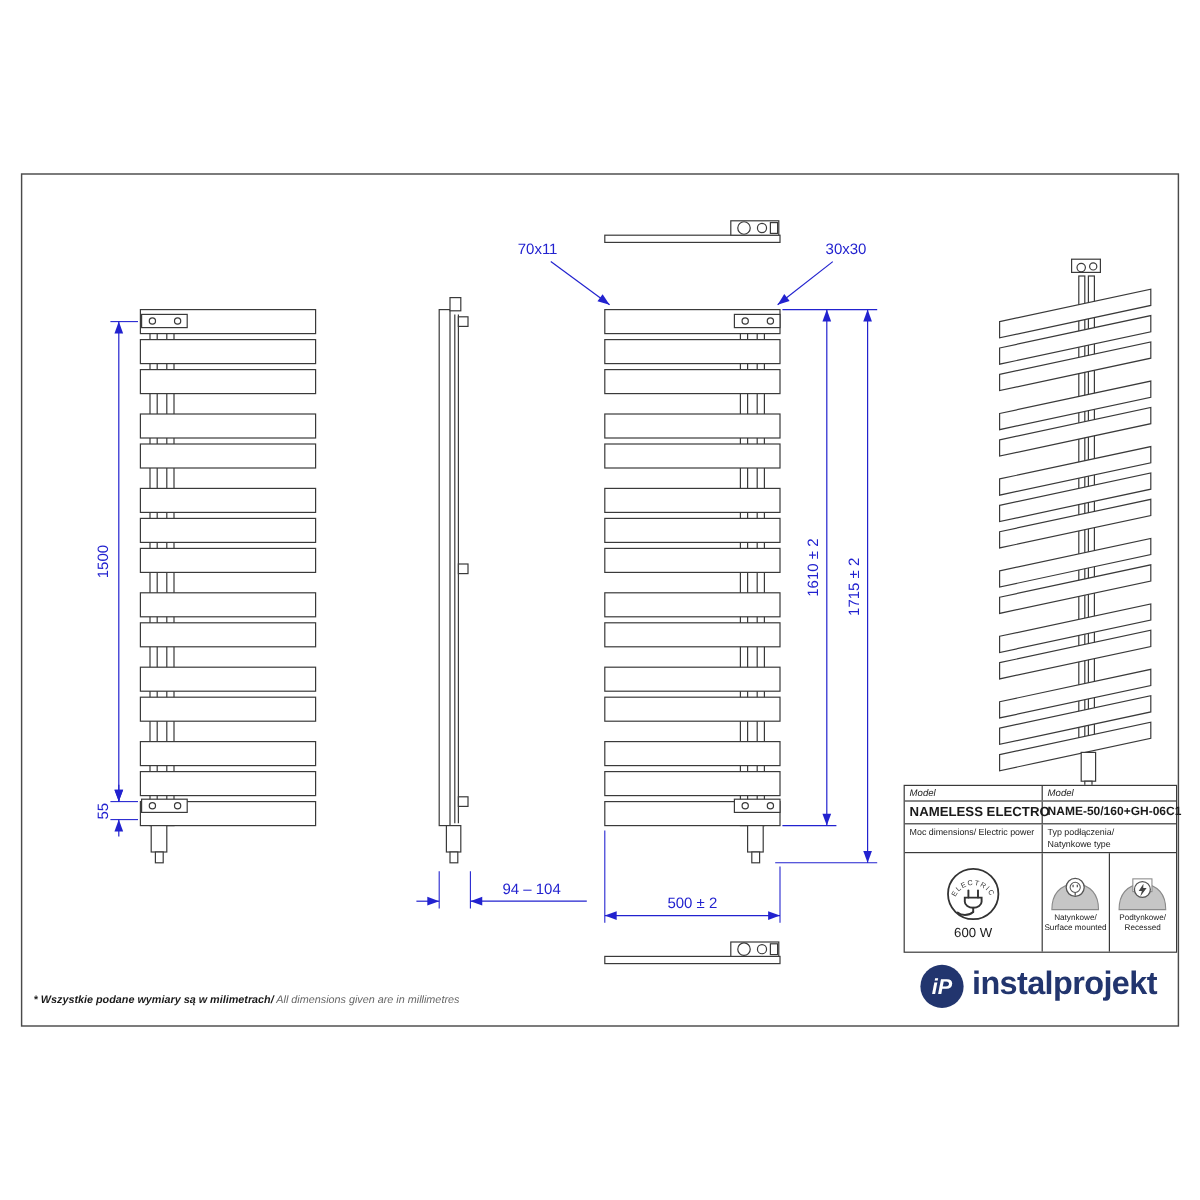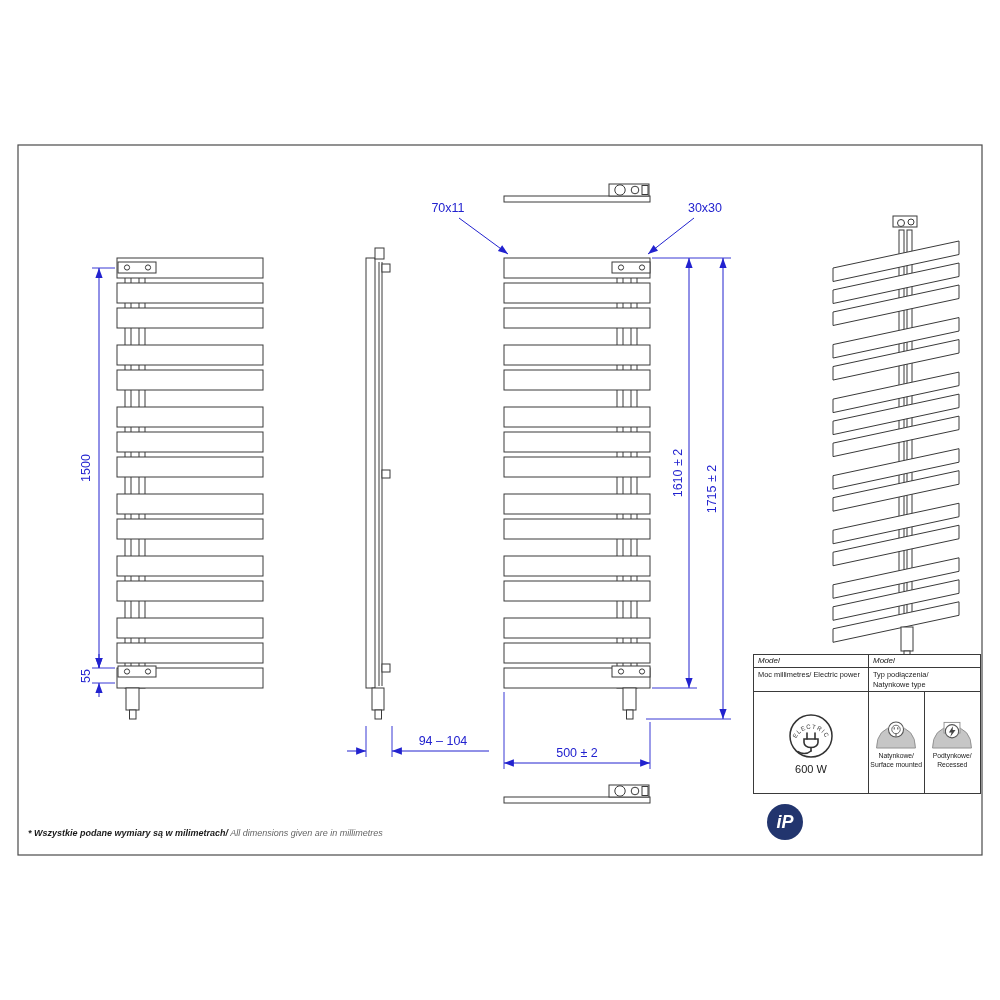--- a/index.html
+++ b/index.html
@@ -220,22 +220,26 @@
     <rect class="shape" x="71" y="383" width="6" height="8"></rect>
   </g>
 </svg>
 
 <div class="tb">
   <div class="tbody">
     <div class="tb-row" style="height:13px">
       <div class="cellL lab">Model</div>
       <div class="cellR lab">Model</div>
     </div>
+    <div class="tb-row" style="height:19px">
+      <div class="cellL val">NAMELESS ELECTRO</div>
+      <div class="cellR val" style="font-size:10px">NAME-50/160+GH-06C1</div>
+    </div>
     <div class="tb-row" style="height:24px">
-      <div class="cellL small"><span>Moc millimetres/</span><span class="it"> Electric power</span></div>
+      <div class="cellL small"><span>Moc dimensions/</span><span class="it"> Electric power</span></div>
       <div class="cellR small">
         <div>Typ podłączenia/</div>
         <div class="it">Natynkowe type</div>
       </div>
     </div>
     <div class="tb-row iconrow">
       <div class="cellL power">
         <svg width="50" height="50" viewBox="0 0 50 50">
           <circle cx="25" cy="25" r="21" fill="none" stroke="#333" stroke-width="1.5"></circle>
           <defs>
@@ -279,19 +283,20 @@
             <div class="it">Recessed</div>
           </div>
         </div>
       </div>
     </div>
   </div>
 </div>
 
 <div class="brand">
   <div class="brandmark">iP</div>
+  <div class="brandname">instalprojekt</div>
 </div>
 
 <div class="footnote">
   <span class="pl">* Wszystkie podane wymiary są w milimetrach/</span><span> All dimensions given are in millimetres</span>
 </div>
 
 </div>
 
 </body></html>

